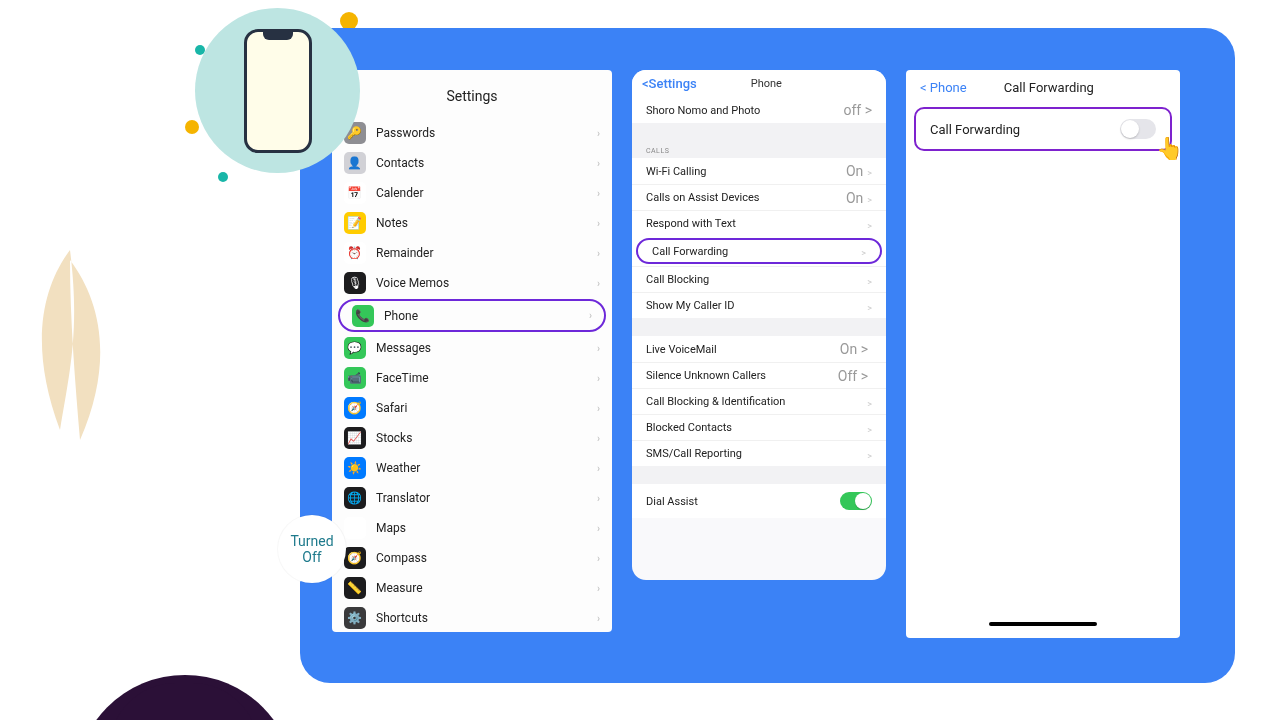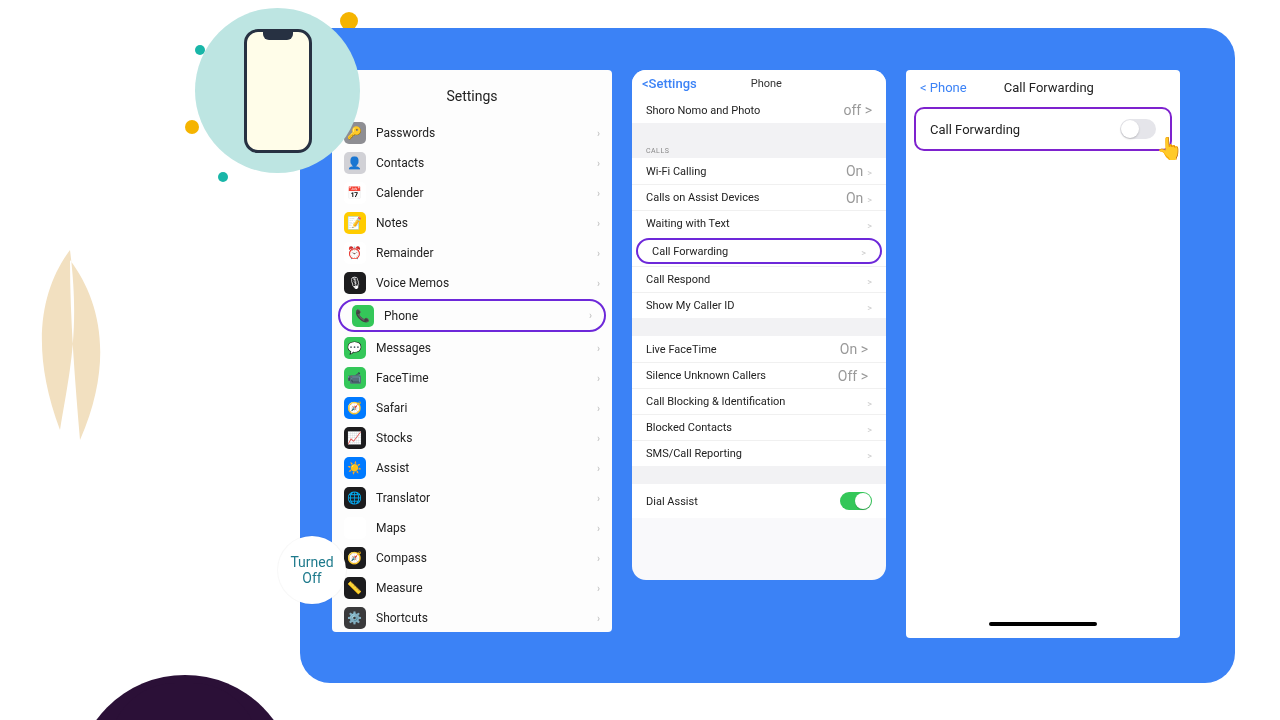--- a/index.html
+++ b/index.html
@@ -54,21 +54,21 @@
 .p3-title{flex:1; text-align:center; font-size:13px; color:#222; margin-left:-35px;}
 .cf-row{margin:4px 8px; border:2.5px solid #7e22ce; border-radius:10px; background:#fff; display:flex; align-items:center; justify-content:space-between; padding:10px 14px; font-size:13px; color:#222; position:relative;}
 .toggle-off{width:36px; height:20px; background:#e5e5ea; border-radius:20px; position:relative;}
 .toggle-off::after{content:''; position:absolute; width:18px; height:18px; background:#fff; border-radius:50%; top:1px; left:1px; box-shadow:0 1px 2px rgba(0,0,0,0.2);}
 .toggle-on{width:32px; height:18px; background:#34c759; border-radius:20px; position:relative;}
 .toggle-on::after{content:''; position:absolute; width:16px; height:16px; background:#fff; border-radius:50%; top:1px; right:1px; box-shadow:0 1px 1px rgba(0,0,0,0.2);}
 .cursor{position:absolute; right:-14px; bottom:-12px; font-size:22px;}
 .home-bar{width:108px; height:4px; background:#000; border-radius:4px; margin:0 auto; position:absolute; bottom:12px; left:50%; transform:translateX(-50%);}
 
 
-.speech{position:absolute; left:278px; top:536px; width:68px; height:68px; background:#fff; border-radius:50%; display:flex; align-items:center; justify-content:center; text-align:center; font-size:14px; color:#1e7a8c; line-height:1.15; z-index:15; box-shadow:0 0 0 1px rgba(0,0,0,0.03);}
+.speech{position:absolute; left:278px; top:515px; width:68px; height:68px; background:#fff; border-radius:50%; display:flex; align-items:center; justify-content:center; text-align:center; font-size:14px; color:#1e7a8c; line-height:1.15; z-index:15; box-shadow:0 0 0 1px rgba(0,0,0,0.03);}
 .speech-tail{position:absolute; left:292px; top:568px; width:0; height:0; border-left:8px solid transparent; border-right:8px solid transparent; border-top:14px solid #fff; z-index:14;}
 
 
 .woman-wrap{position:absolute; left:0; bottom:-10px; width:320px; height:400px; z-index:12;}
 .leaf{position:absolute; left:20px; top:250px; width:100px; height:200px; z-index:2;}
 .leaf path{fill:#f2e0c0;}
 .hair{position:absolute; left:75px; top:345px; width:220px; height:320px; background:#2b1037; border-radius:110px 110px 50px 50px;}
 .hair-front{position:absolute; left:109px; top:353px; width:150px; height:85px; background:#2b1037; border-radius:75px 75px 20px 20px;}
 </style>
 </head>
@@ -168,21 +168,21 @@
         <div class="srow">
           <div class="srow-left">
             <span class="sicon" style="background:#1c1c1e">📈</span>
             <span>Stocks</span>
           </div>
           <span class="chev">›</span>
         </div>
         <div class="srow">
           <div class="srow-left">
             <span class="sicon" style="background:#007aff">☀️</span>
-            <span>Assist</span>
+            <span>Weather</span>
           </div>
           <span class="chev">›</span>
         </div>
         <div class="srow">
           <div class="srow-left">
             <span class="sicon" style="background:#1c1c1e">🌐</span>
             <span>Translator</span>
           </div>
           <span class="chev">›</span>
         </div>
@@ -233,39 +233,39 @@
       <div class="p2-card" id="group1">
           <div class="prow">
             <span>Wi-Fi Calling</span>
             <span><span class="val">On</span><span class="pchev">&gt;</span></span>
           </div>
           <div class="prow">
             <span>Calls on Assist Devices</span>
             <span><span class="val">On</span><span class="pchev">&gt;</span></span>
           </div>
           <div class="prow">
-            <span>Waiting with Text</span>
+            <span>Respond with Text</span>
             <span><span class="val"></span><span class="pchev">&gt;</span></span>
           </div>
           <div class="prow highlight-row2">
             <span>Call Forwarding</span>
             <span><span class="val"></span><span class="pchev">&gt;</span></span>
           </div>
           <div class="prow">
-            <span>Call Respond</span>
+            <span>Call Blocking</span>
             <span><span class="val"></span><span class="pchev">&gt;</span></span>
           </div>
           <div class="prow">
             <span>Show My Caller ID</span>
             <span><span class="val"></span><span class="pchev">&gt;</span></span>
           </div>
         </div>
       <div class="p2-card" id="group2" style="margin-top:18px;">
           <div class="prow">
-            <span>Live FaceTime</span>
+            <span>Live VoiceMail</span>
             <span><span class="val">On &gt;</span><span class="pchev"></span></span>
           </div>
           <div class="prow">
             <span>Silence Unknown Callers</span>
             <span><span class="val">Off &gt;</span><span class="pchev"></span></span>
           </div>
           <div class="prow">
             <span>Call Blocking &amp; Identification</span>
             <span><span class="val"></span><span class="pchev">&gt;</span></span>
           </div>

